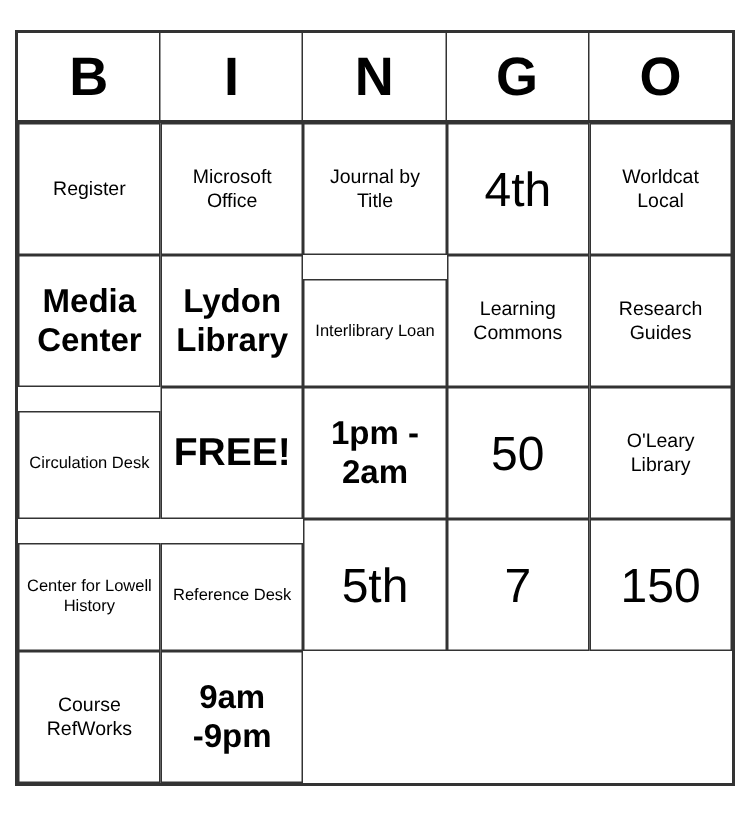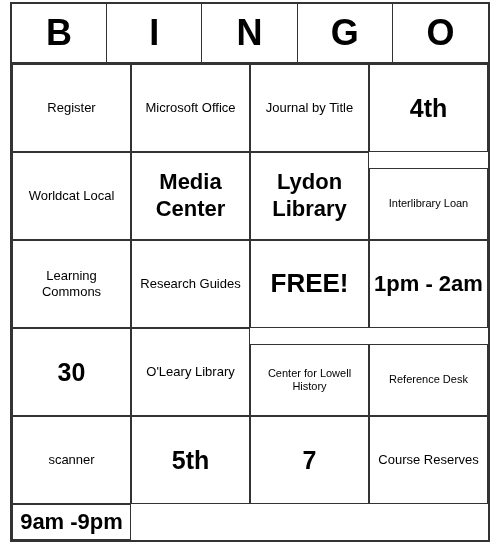--- a/index.html
+++ b/index.html
@@ -37,21 +37,21 @@
       font-weight: bold;
       border-right: 1px solid #333;
     }
 
     .bingo-header-cell:last-child {
       border-right: none;
     }
 
     .bingo-grid {
       display: grid;
-      grid-template-columns: repeat(4, 1fr);
+      grid-template-columns: repeat(5, 1fr);
       grid-template-rows: repeat(5, 88px);
     }
 
     .bingo-cell {
       border: 1px solid #333;
       display: flex;
       align-items: center;
       justify-content: center;
       text-align: center;
       padding: 4px;
@@ -59,22 +59,22 @@
       line-height: 1.2;
     }
 
     .bingo-cell.large-text {
       font-size: 22px;
       font-weight: bold;
       justify-content: center;
     }
 
     .bingo-cell.xlarge-text {
-      font-size: 25px;
-      font-weight: bold;
+      font-size: 32px;
+      font-weight: normal;
     }
 
     .bingo-cell.free {
       font-size: 26px;
       font-weight: bold;
     }
 
     .bingo-cell.small-text {
       font-size: 11px;
       margin-top: 16px;
@@ -115,47 +115,50 @@
       </div>
       <div class="bingo-cell small-text">
         <span>Interlibrary Loan</span>
       </div>
       <div class="bingo-cell">
         <span>Learning Commons</span>
       </div>
       <div class="bingo-cell">
         <span>Research Guides</span>
       </div>
+      <div class="bingo-cell small-text">
+        <span>Circulation Desk</span>
+      </div>
       <div class="bingo-cell free">
         <span>FREE!</span>
       </div>
       <div class="bingo-cell large-text">
         <span>1pm - 2am</span>
       </div>
       <div class="bingo-cell xlarge-text">
-        <span>30</span>
+        <span>50</span>
       </div>
       <div class="bingo-cell">
         <span>O'Leary Library</span>
       </div>
       <div class="bingo-cell small-text">
         <span>Center for Lowell History</span>
       </div>
       <div class="bingo-cell small-text">
         <span>Reference Desk</span>
       </div>
-      <div class="bingo-cell">
-        <span>scanner</span>
-      </div>
       <div class="bingo-cell xlarge-text">
         <span>5th</span>
       </div>
       <div class="bingo-cell xlarge-text">
         <span>7</span>
       </div>
+      <div class="bingo-cell xlarge-text">
+        <span>150</span>
+      </div>
       <div class="bingo-cell">
-        <span>Course Reserves</span>
+        <span>Course RefWorks</span>
       </div>
       <div class="bingo-cell large-text">
         <span>9am -9pm</span>
       </div>
     </div>
 </div>
 
 </body></html>

